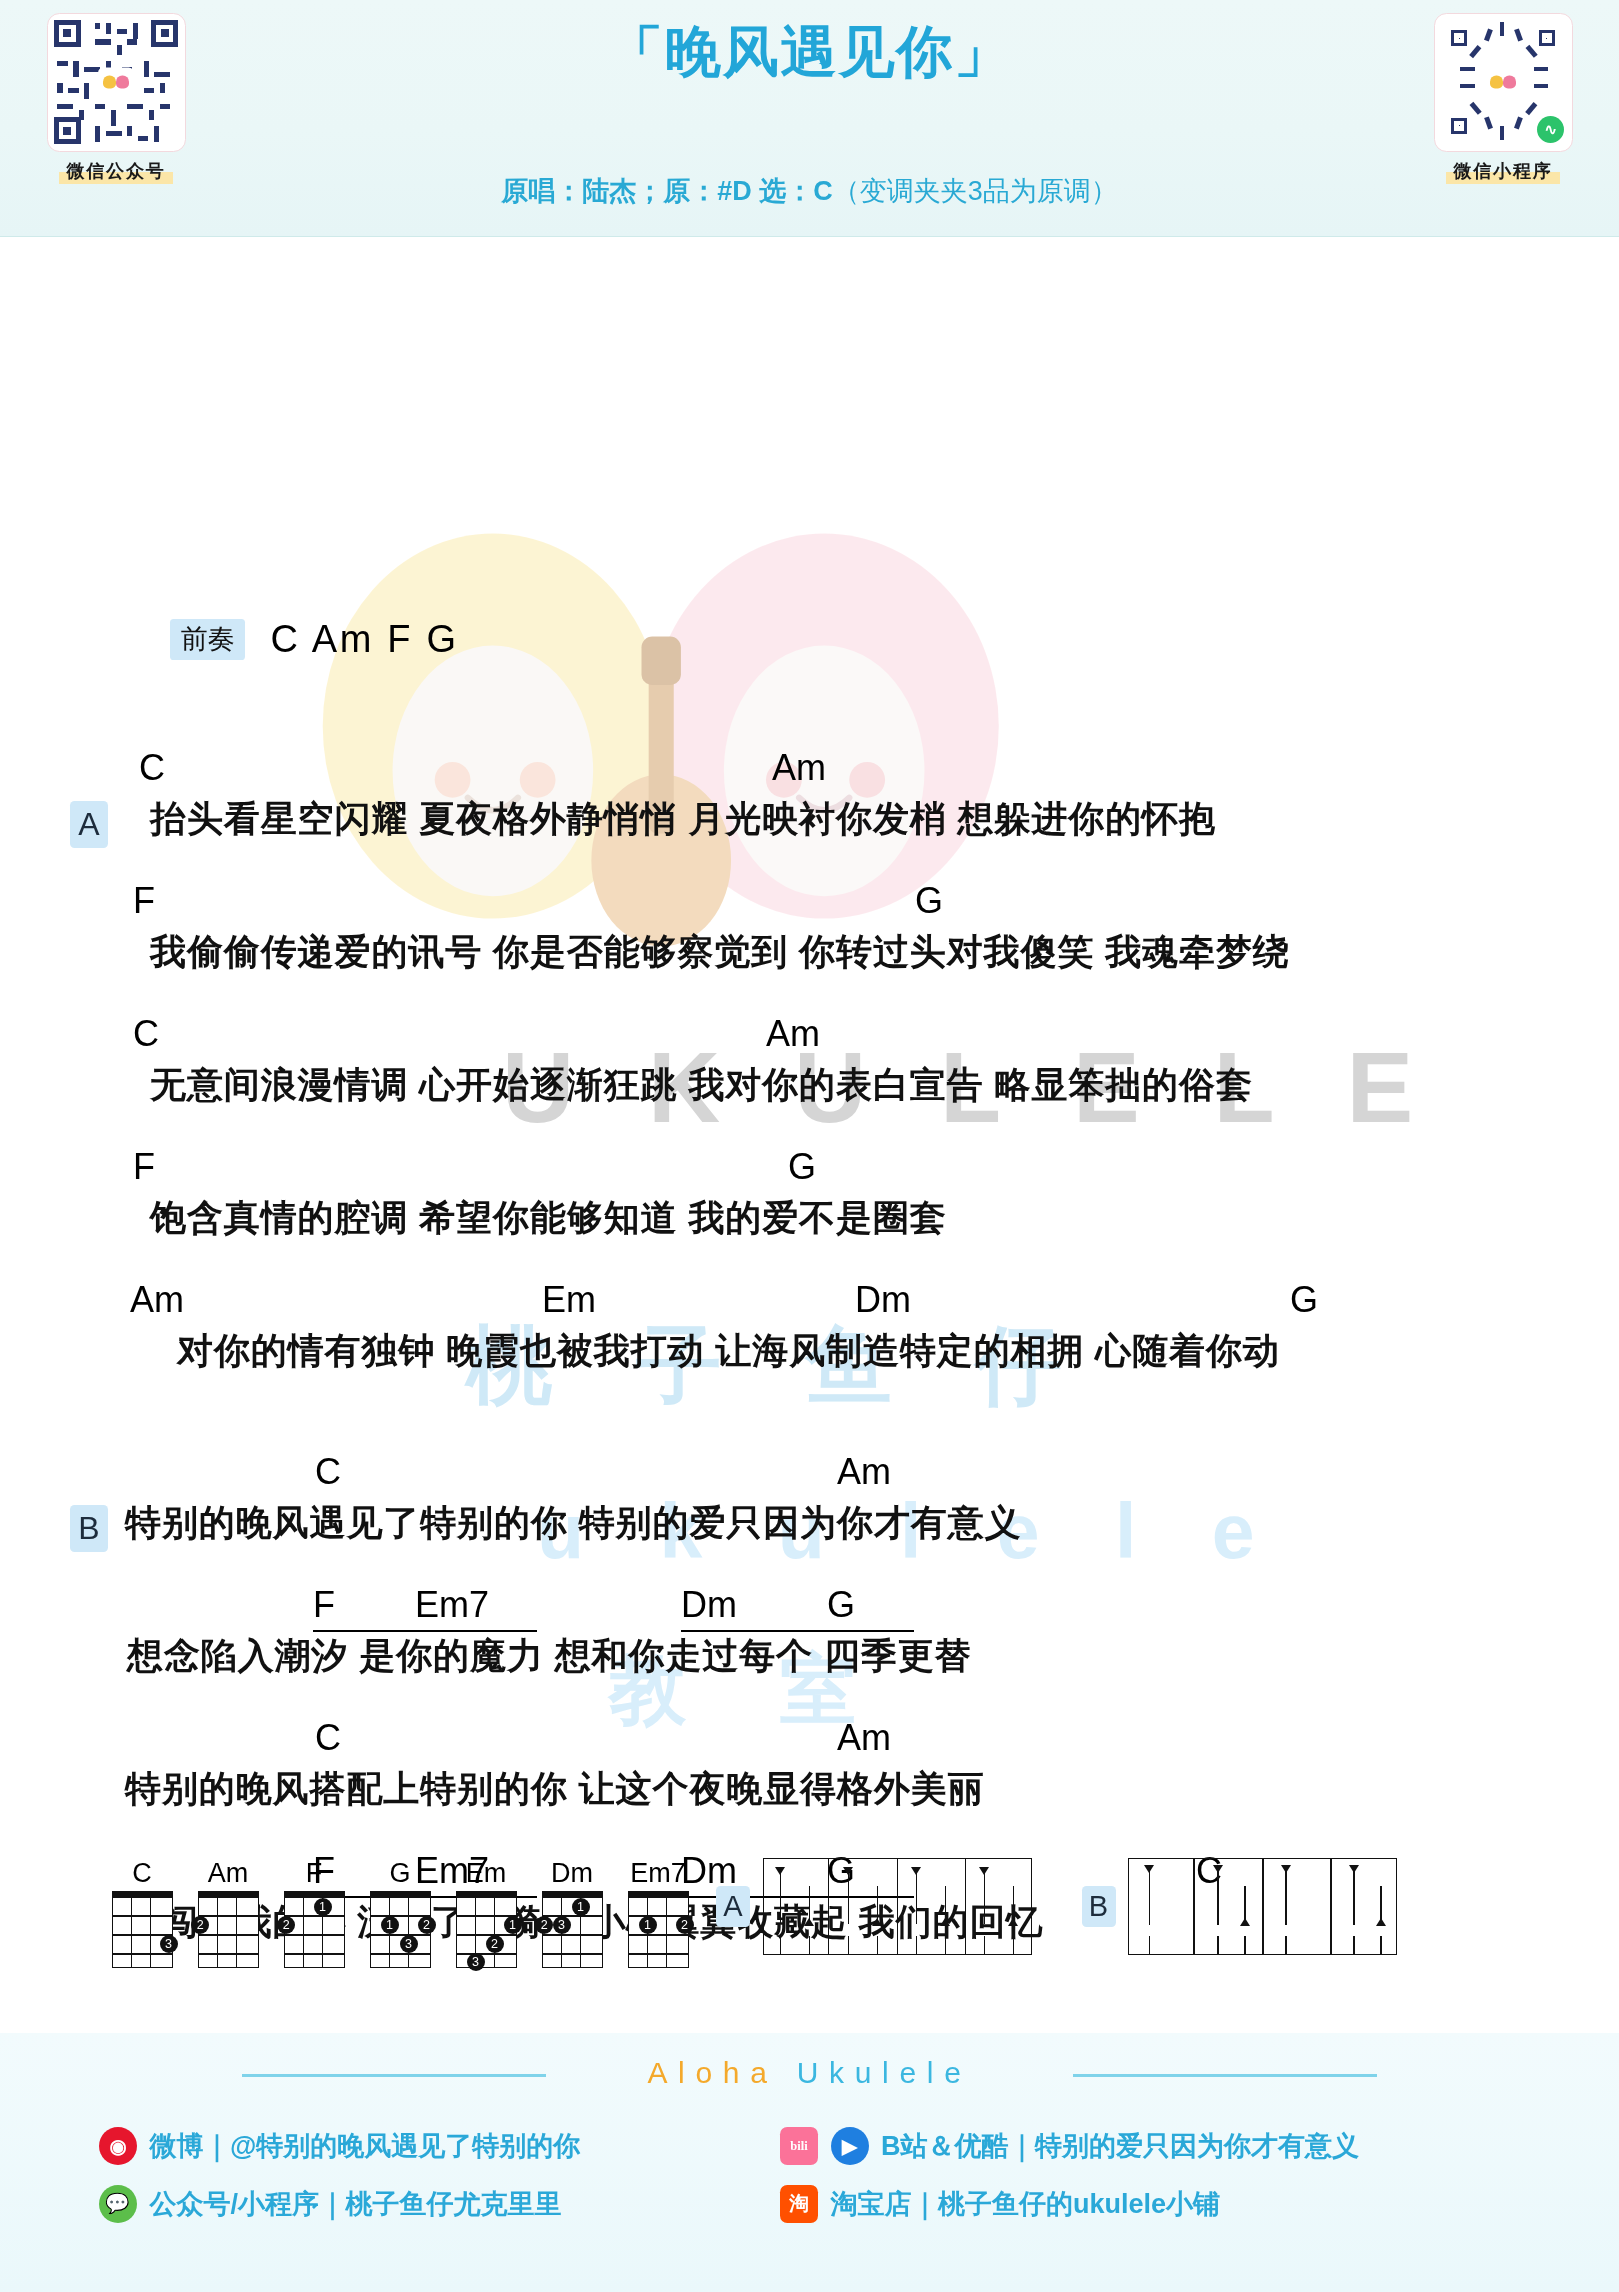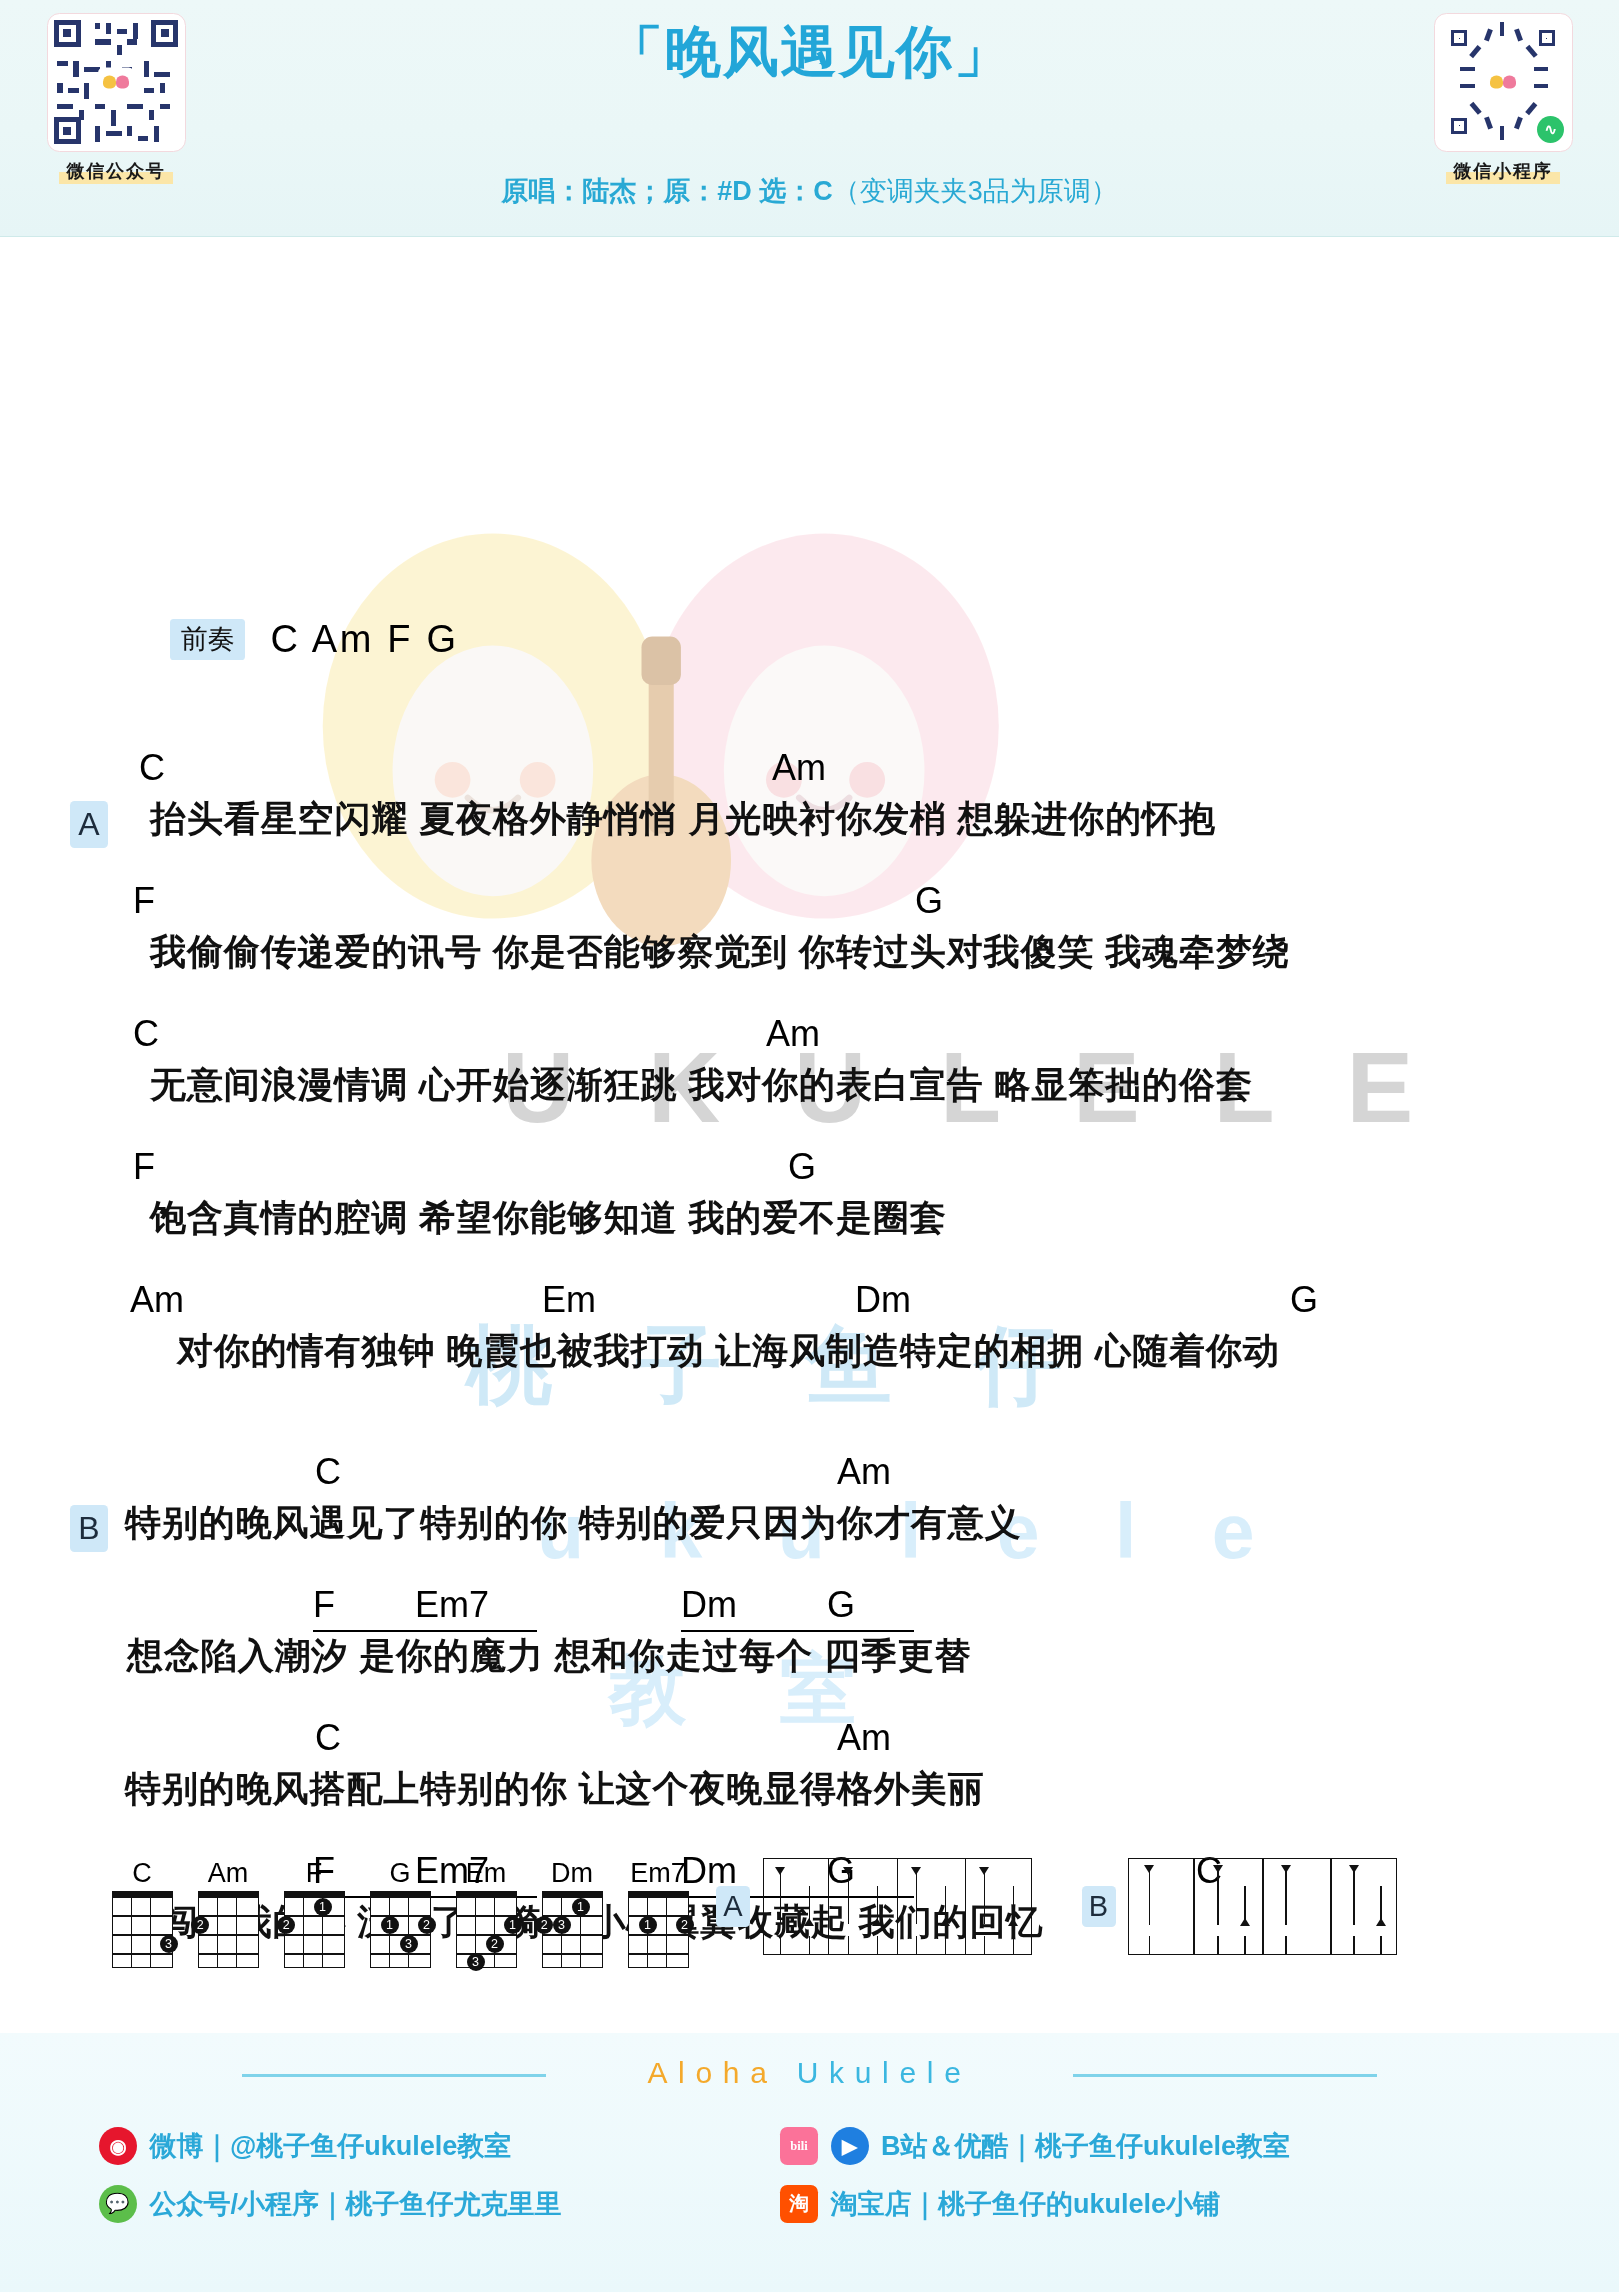--- a/index.html
+++ b/index.html
@@ -701,26 +701,26 @@
   <div class="divider-l"></div>
   <div class="divider-r"></div>
   <div class="aloha">
     <span>Aloha</span>
     <span class="blue">Ukulele</span>
   </div>
   <div class="flinks">
     <div class="frow">
       <div class="fitem" style="width:681px;">
         <div class="ficon weibo">◉</div>
-        <div class="ftext">微博｜@桃子鱼仔ukulele教室</div>
+        <div class="ftext">微博｜@特别的晚风遇见了特别的你</div>
       </div>
       <div class="fitem">
         <div class="ficon bili" style="font-size:12.5px;font-family:Liberation Serif, serif;">bili</div>
         <div class="ficon play">▶</div>
-        <div class="ftext">B站＆优酷｜桃子鱼仔ukulele教室</div>
+        <div class="ftext">B站＆优酷｜特别的爱只因为你才有意义</div>
       </div>
     </div>
     <div class="frow">
       <div class="fitem" style="width:681px;">
         <div class="ficon wechat">💬</div>
         <div class="ftext">公众号/小程序｜桃子鱼仔尤克里里</div>
       </div>
       <div class="fitem">
         <div class="ficon taobao">淘</div>
         <div class="ftext">淘宝店｜桃子鱼仔的ukulele小铺</div>

